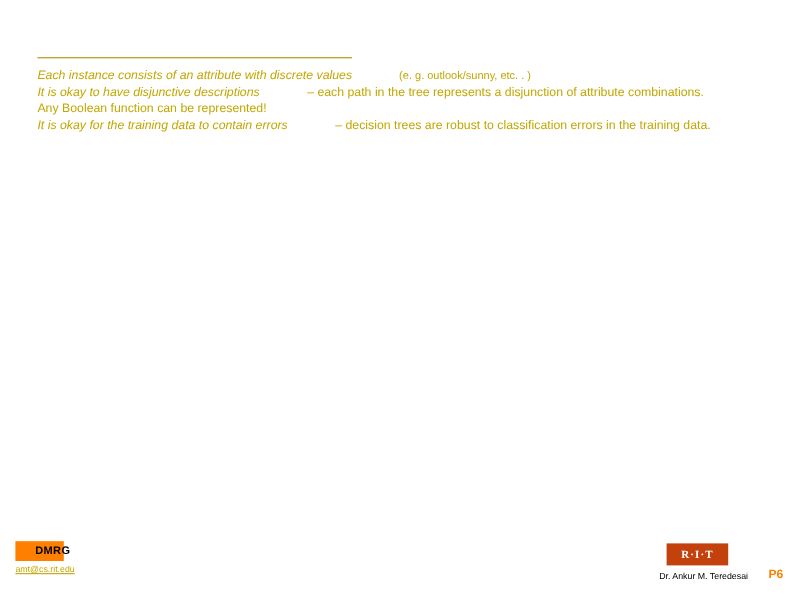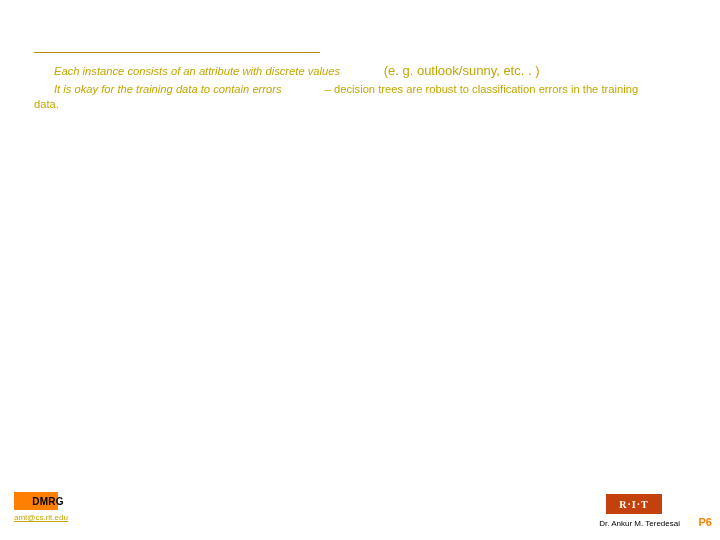--- a/index.html
+++ b/index.html
@@ -1,38 +1,39 @@
 <!DOCTYPE html>
 <html><head>
 <meta charset="utf-8">
 <style>
   * { margin: 0; padding: 0; box-sizing: border-box; }
   html, body { width: 720px; height: 540px; font-family: Arial, Helvetica, sans-serif; background: #fff; overflow: hidden; }
   .slide { position: relative; width: 720px; height: 540px; }
   .title { position: absolute; left: 34px; top: 24px; font-size: 21px; font-weight: 400; color: #b38f00; }
   .title-underline { position: absolute; left: 34px; top: 52px; width: 286px; height: 1px; background: #b38f00; }
   .body { position: absolute; left: 34px; top: 62px; width: 620px; color: #c2a600; font-size: 11.2px; line-height: 1.35; }
-  .body .em { font-style: italic; margin-left: 20px; }
-  .body .small { font-size: 13px; font-style: normal; padding-left: 40px; }
+  .body .em { font-style: italic; }
+  .body .small { font-size: 10px; font-style: normal; padding-left: 40px; }
   .dmrg { position: absolute; left: 14px; bottom: 30px; width: 44px; height: 18px; background: #ff7f00; display: flex; align-items: center; justify-content: center; }
   .dmrg span { color: #000; font-weight: bold; font-size: 10px; font-family: Arial, sans-serif; letter-spacing: 0.3px; padding-left: 24px; }
   .email { position: absolute; left: 14px; bottom: 18px; font-size: 8px; color: #c2a600; text-decoration: underline; }
   .rit { position: absolute; right: 58px; bottom: 26px; width: 56px; height: 20px; background: #c2410c; display: flex; align-items: center; justify-content: center; }
   .rit span { color: #fff; font-weight: bold; font-size: 10px; letter-spacing: 1px; font-family: "Times New Roman", serif; }
   .author { position: absolute; right: 40px; bottom: 12px; font-size: 8px; color: #000; }
   .pagenum { position: absolute; right: 8px; bottom: 12px; font-size: 11px; color: #ff7f00; font-weight: bold; }
 </style>
 </head>
 <body>
 
 <div class="slide">
   <div class="title-underline"></div>
 
   <div class="body">
     <div><span class="em">Each instance consists of an attribute with discrete values</span><span class="small"> (e. g. outlook/sunny, etc. . )</span><span></span></div>
+    <div><span class="em">It is okay to have disjunctive descriptions</span><span class="small"></span><span> – each path in the tree represents a disjunction of attribute combinations. Any Boolean function can be represented!</span></div>
     <div><span class="em">It is okay for the training data to contain errors</span><span class="small"></span><span> – decision trees are robust to classification errors in the training data.</span></div>
   </div>
 
   <div class="dmrg">
       <span>DMRG</span>
     </div>
   <div class="email">amt@cs.rit.edu</div>
 
   <div class="rit">
       <span>R·I·T</span>

